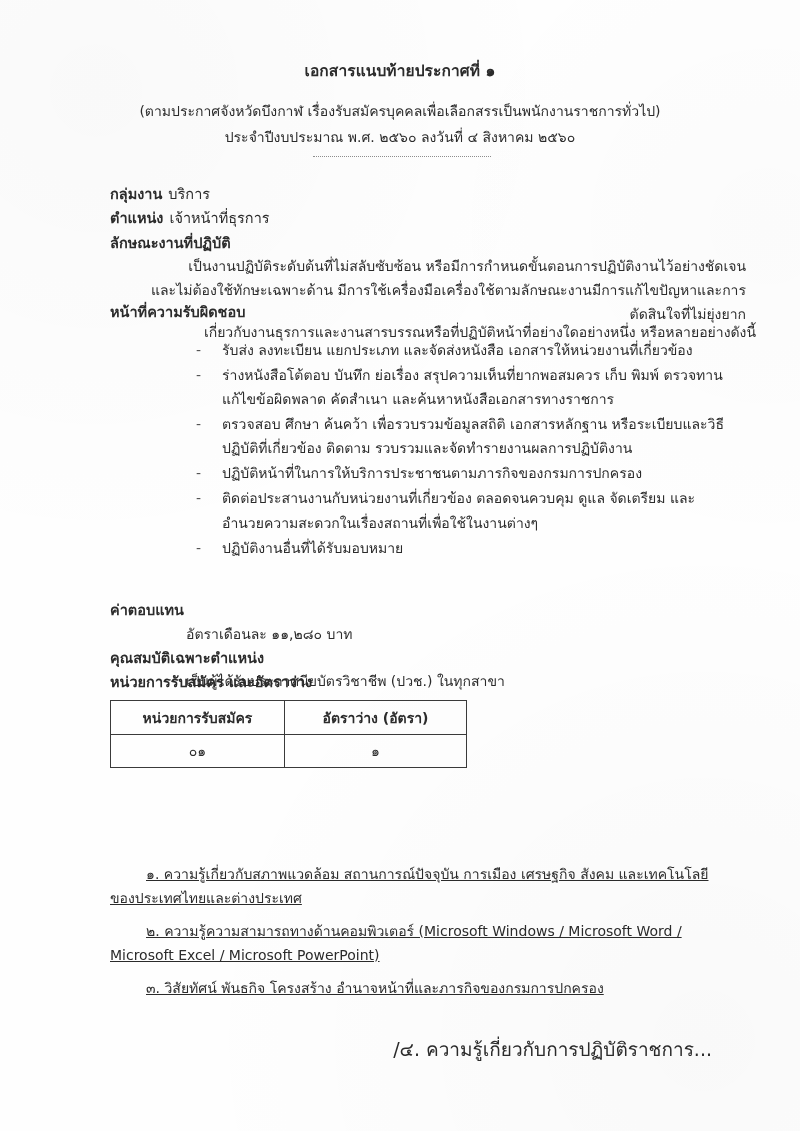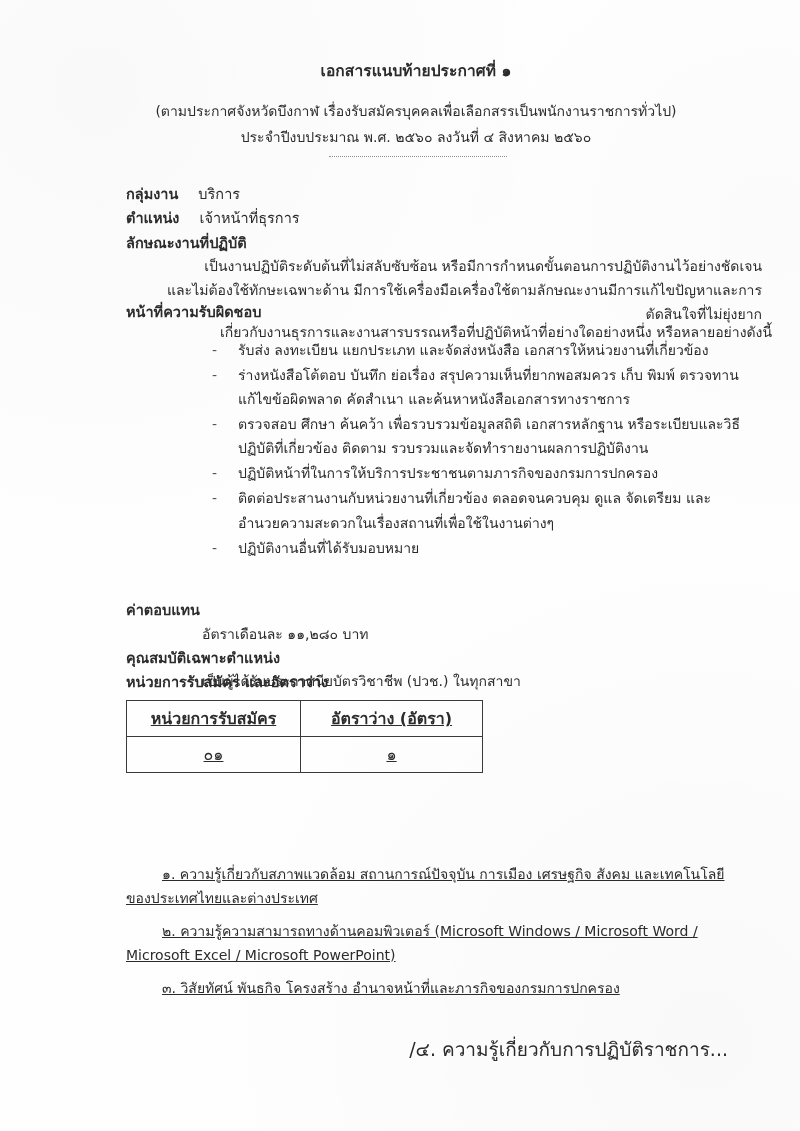--- a/index.html
+++ b/index.html
@@ -27,21 +27,21 @@
     inset: 0;
     pointer-events: none;
     background:
       radial-gradient(circle at 12% 8%, rgba(0,0,0,0.018), rgba(0,0,0,0) 38%),
       radial-gradient(circle at 88% 92%, rgba(0,0,0,0.020), rgba(0,0,0,0) 42%),
       radial-gradient(circle at 96% 20%, rgba(0,0,0,0.012), rgba(0,0,0,0) 30%);
   }
 
   .content {
     position: absolute;
-    left: 16px;
+    left: 0;
     top: 0;
     width: 692px;
     height: 1131px;
   }
 
   
   .doc-header {
     position: absolute;
     left: 0;
     top: 60px;
@@ -73,21 +73,21 @@
   
   .blk { position: absolute; }
 
   .label-bold {
     font-weight: bold;
     font-size: 14.5px;
     white-space: nowrap;
   }
   .label-bold .val {
     font-weight: normal;
-    padding-left: 20px;
+    padding-left: 6px;
   }
 
   .para {
     font-size: 14px;
     line-height: 1.72;
     text-align: right;
     margin-left: 20px;
   }
   .para.indent { text-indent: 56px; }
 
@@ -118,23 +118,22 @@
     left: 110px;
     top: 700px;
     width: 356px;
     border-collapse: collapse;
     table-layout: fixed;
   }
   .unit-table th,
   .unit-table td {
     border: 1px solid #3a3a3a;
     text-align: center;
-    font-size: 16px;
+    font-size: 14px;
     padding: 5px 4px;
-    text-decoration: underline;
   }
   .unit-table th {
     font-weight: bold;
     height: 23px;
   }
   .unit-table td { height: 21px; }
   .unit-table col.c1 { width: 174px; }
   .unit-table col.c2 { width: 182px; }
 
   

